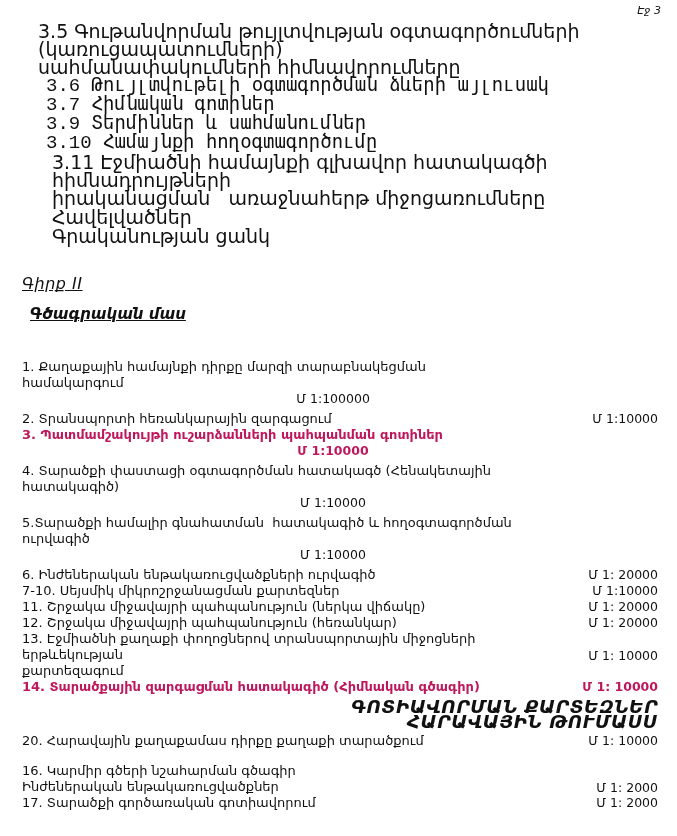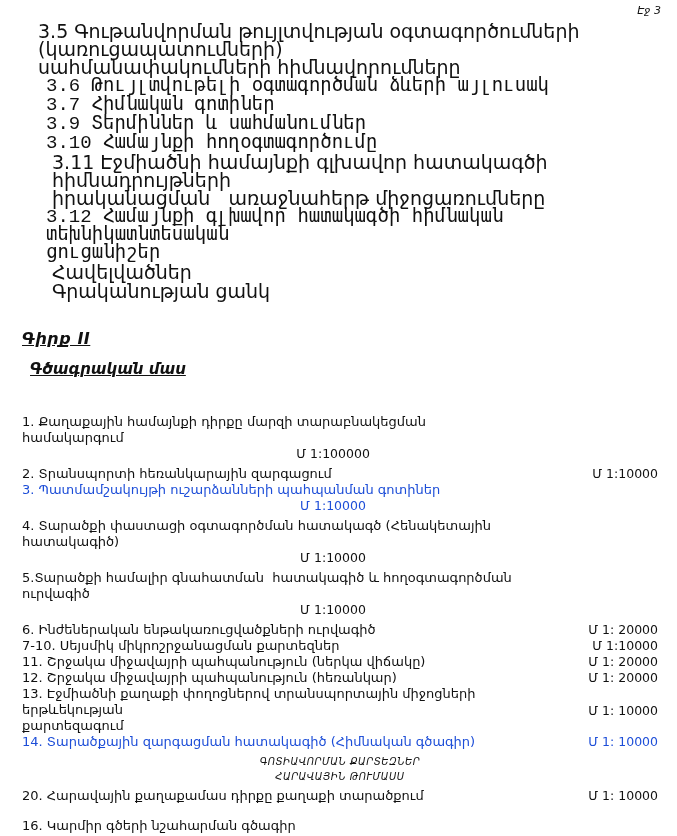--- a/index.html
+++ b/index.html
@@ -41,21 +41,21 @@
     line-height: 18px;
     white-space: pre-wrap;
     margin: 0 0 1px 0;
   }
   .indent-1 { padding-left: 16px; }
   .indent-2 { padding-left: 24px; font-family: Liberation Mono, monospace; }
   .indent-3 { padding-left: 30px; }
 
   .section-title {
     font-style: italic;
-    font-weight: bold;
+    font-weight: normal;
     font-size: 16px;
     letter-spacing: 0.5px;
     margin: 0;
     text-decoration: underline;
   }
   .section-sub {
     font-style: italic;
     font-weight: bold;
     font-size: 15px;
     margin: 8px;
@@ -83,50 +83,50 @@
     font-size: 12.5px;
     white-space: nowrap;
   }
   .entry.below .scale {
     position: static;
     display: block;
     text-align: center;
     padding-right: 14px;
   }
   .faded {
-    color: #1d4ed8;
+    color: #be185d;
+    font-weight: bold;
   }
   .centered-head {
-    text-align: center;
-    font-style: italic;
-    font-size: 10px;
+    text-align: right;
+    font-style: italic;
+    font-size: 18px;
     line-height: 15px;
     letter-spacing: 0.5px;
+    font-weight: bold;
   }
 </style>
 </head>
 <body>
 
 <div class="page">
 
   <div class="page-header">Էջ 3</div>
 
   <div class="content">
 
     <div>
       <div class="toc-line indent-1">3.5 Գութանվորման թույլտվության օգտագործումների (կառուցապատումների)
 սահմանափակումների հիմնավորումները</div>
       <div class="toc-line indent-2">3.6 Թույլտվութելի օգտագործման ձևերի այլուսակ</div>
       <div class="toc-line indent-2">3.7 Հիմնական գոտիներ</div>
       <div class="toc-line indent-2">3.9 Տերմիններ և սահմանումներ</div>
       <div class="toc-line indent-2">3.10 Համայնքի հողօգտագործումը</div>
       <div class="toc-line indent-3">3.11 Էջմիածնի համայնքի գլխավոր հատակագծի հիմնադրույթների
 իրականացման   առաջնահերթ միջոցառումները</div>
-      <div class="toc-line indent-2">3.12 Համայնքի գլխավոր հատակագծի հիմնական տեխնիկատնտեսական
-ցուցանիշեր</div>
       <div class="toc-line indent-3">Հավելվածներ</div>
       <div class="toc-line indent-3">Գրականության ցանկ</div>
     </div>
 
     <div class="gap-lg"></div>
 
     <div class="section-title">Գիրք II</div>
     <div class="gap-xs"></div>
     <div class="section-sub">Գծագրական մաս</div>
 

